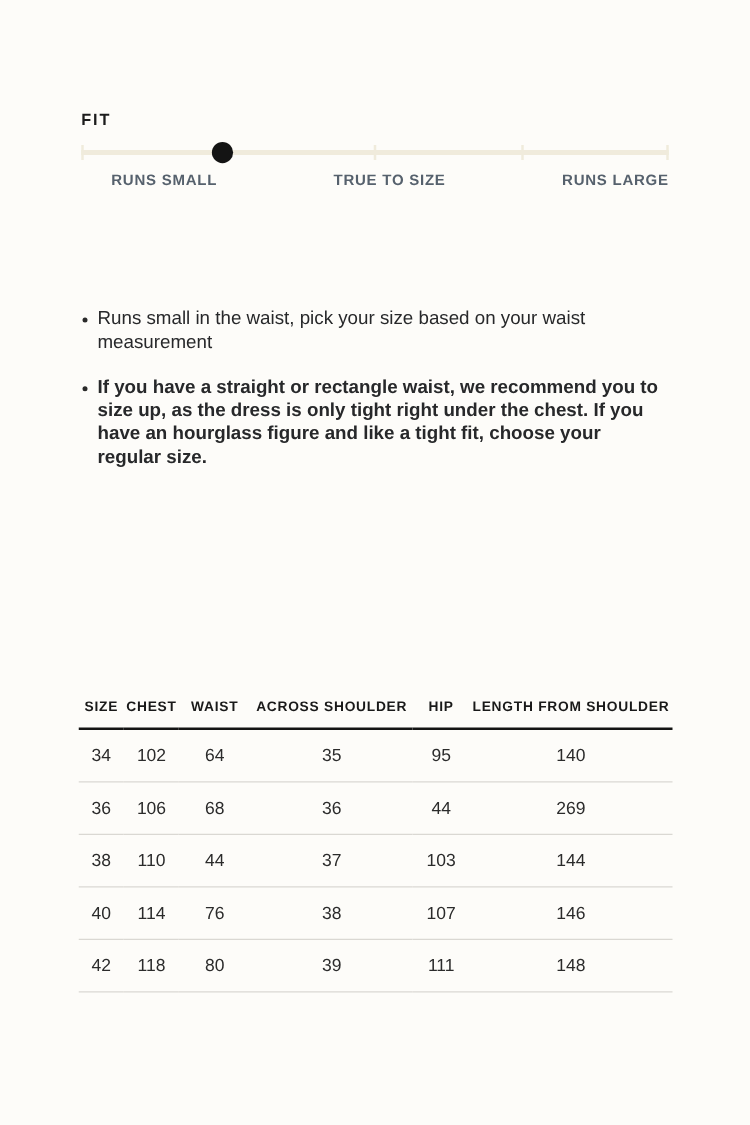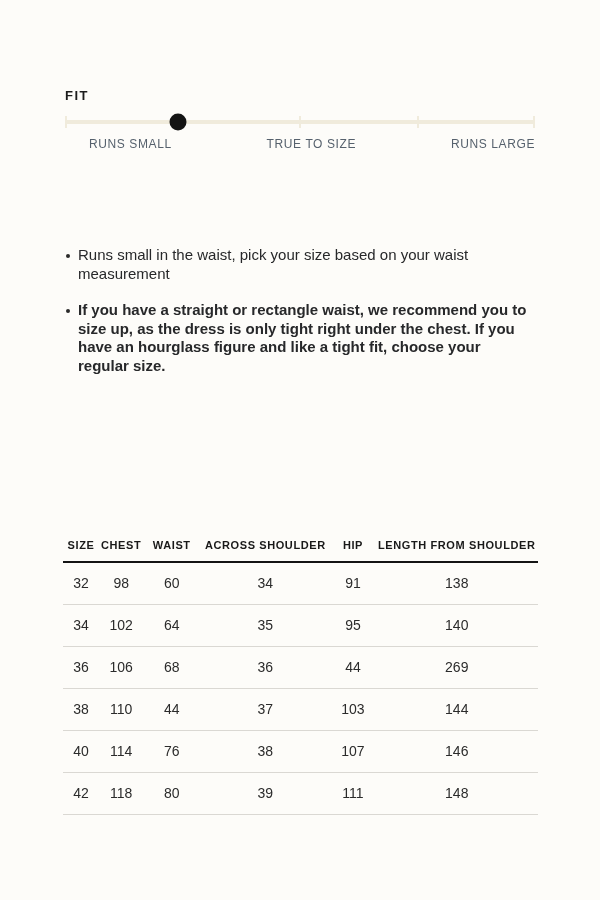--- a/index.html
+++ b/index.html
@@ -41,40 +41,40 @@
   .fit-tick.t50{left:50%;transform:translateX(-50%);}
   .fit-tick.t75{left:75%;transform:translateX(-50%);}
   .fit-tick.t100{right:0;}
   .fit-dot{
     position:absolute;top:50%;width:17px;height:17px;border-radius:50%;
     background:var(--dot-color);transform:translate(-50%,-50%);
   }
   .fit-scale-labels{
     display:flex;justify-content:space-between;align-items:baseline;
     margin-top:6px;
-    font-size:12px;font-weight:normal;letter-spacing:0.6px;
+    font-size:12px;font-weight:bold;letter-spacing:0.6px;
     color:var(--scale-label-color);
     padding-left:24px;
   }
 
   
   .notes{position:absolute;left:65px;top:246px;width:470px;}
   .notes ul{list-style:none;}
   .notes ul + ul{margin-top:18px;font-weight:bold;}
   .notes li{
     position:relative;padding-left:13px;
     font-size:15px;line-height:18.5px;color:var(--text);
   }
   .notes li::before{
     content:"";position:absolute;left:1px;top:7.5px;
     width:4px;height:4px;border-radius:50%;background:#2a2a2a;
   }
 
   
-  .size-chart{position:absolute;left:63px;top:529px;width:475px;}
+  .size-chart{position:absolute;left:63px;top:550px;width:475px;}
   table{width:100%;border-collapse:collapse;table-layout:fixed;}
   col.c1{width:7.6%;} col.c2{width:9.3%;} col.c3{width:12%;}
   col.c4{width:27.4%;} col.c5{width:9.5%;} col.c6{width:34.2%;}
   thead th{
     height:33px;vertical-align:middle;text-align:center;
     font-size:11px;font-weight:bold;letter-spacing:0.6px;color:#191919;
     border-bottom:2px solid var(--rule-dark);
     white-space:nowrap;
   }
   tbody td{
@@ -130,28 +130,20 @@
             <th>SIZE</th>
             <th>CHEST</th>
             <th>WAIST</th>
             <th>ACROSS SHOULDER</th>
             <th>HIP</th>
             <th>LENGTH FROM SHOULDER</th>
           </tr>
       </thead>
       <tbody>
           <tr>
-            <td>32</td>
-            <td>98</td>
-            <td>60</td>
-            <td>34</td>
-            <td>91</td>
-            <td>138</td>
-          </tr>
-          <tr>
             <td>34</td>
             <td>102</td>
             <td>64</td>
             <td>35</td>
             <td>95</td>
             <td>140</td>
           </tr>
           <tr>
             <td>36</td>
             <td>106</td>

